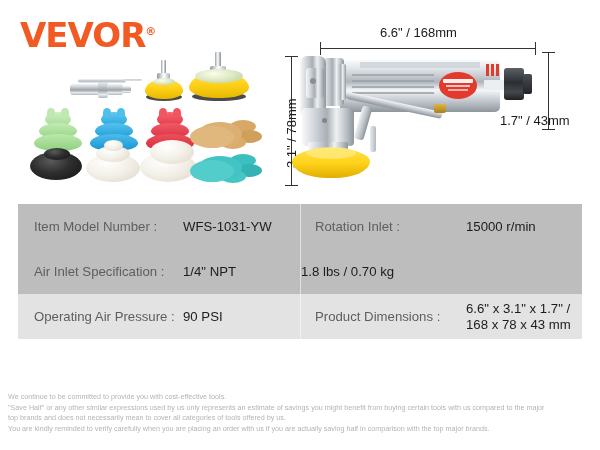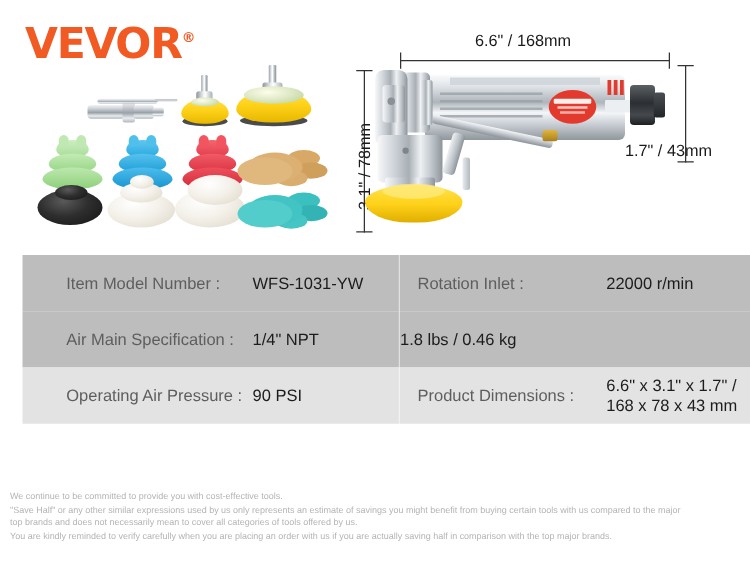--- a/index.html
+++ b/index.html
@@ -62,21 +62,21 @@
 
   
   .dimline{position:absolute;background:#333;}
   .dimlabel{position:absolute;color:#1a1a1a;font-size:13px;
             font-family:"Liberation Sans",sans-serif;white-space:nowrap;}
   .dimlabel-v{position:absolute;color:#1a1a1a;font-size:13px;
             white-space:nowrap;transform:rotate(-90deg);transform-origin:0 0;}
 
   
   .spectable{position:absolute;left:18px;top:204px;width:564px;}
-  .srow{display:flex;width:100%;height:45px;padding-left:19px;}
+  .srow{display:flex;width:100%;height:45px;}
   .srow.dark{background:#bdbdbd;}
   .srow.light{background:#e3e3e3;}
   .cell{display:flex;align-items:center;height:100%;box-sizing:border-box;}
   .c-lab{width:165px;padding-left:16px;color:#5e5e5e;font-size:13.2px;}
   .c-val{width:117px;color:#1c1c1c;font-size:13.2px;}
   .c-lab2{width:165px;padding-left:14px;color:#5e5e5e;font-size:13.2px;}
   .c-val2{flex:1;color:#1c1c1c;font-size:13.2px;}
   .vsplit{width:1px;height:100%;background:rgba(255,255,255,.55);}
   .twoline{line-height:1.18;}
 
@@ -253,29 +253,29 @@
     </div>
   </div>
 
   <div class="spectable">
 
     <div class="srow dark">
       <div class="cell c-lab">Item Model Number :</div>
       <div class="cell c-val">WFS-1031-YW</div>
       <div class="vsplit"></div>
       <div class="cell c-lab2">Rotation Inlet :</div>
-      <div class="cell c-val2">22000 r/min</div>
+      <div class="cell c-val2">15000 r/min</div>
     </div>
 
 
     <div class="srow dark">
-      <div class="cell c-lab">Air Main Specification :</div>
+      <div class="cell c-lab">Air Inlet Specification :</div>
       <div class="cell c-val">1/4" NPT</div>
       <div class="vsplit"></div>
-      <div class="cell c-val2">1.8 lbs / 0.46 kg</div>
+      <div class="cell c-val2">1.8 lbs / 0.70 kg</div>
     </div>
 
     <div class="srow light">
       <div class="cell c-lab">Operating Air Pressure :</div>
       <div class="cell c-val">90 PSI</div>
       <div class="vsplit"></div>
       <div class="cell c-lab2">Product Dimensions :</div>
       <div class="cell c-val2 twoline">
         <div>
           <div>6.6" x 3.1" x 1.7" /</div>

